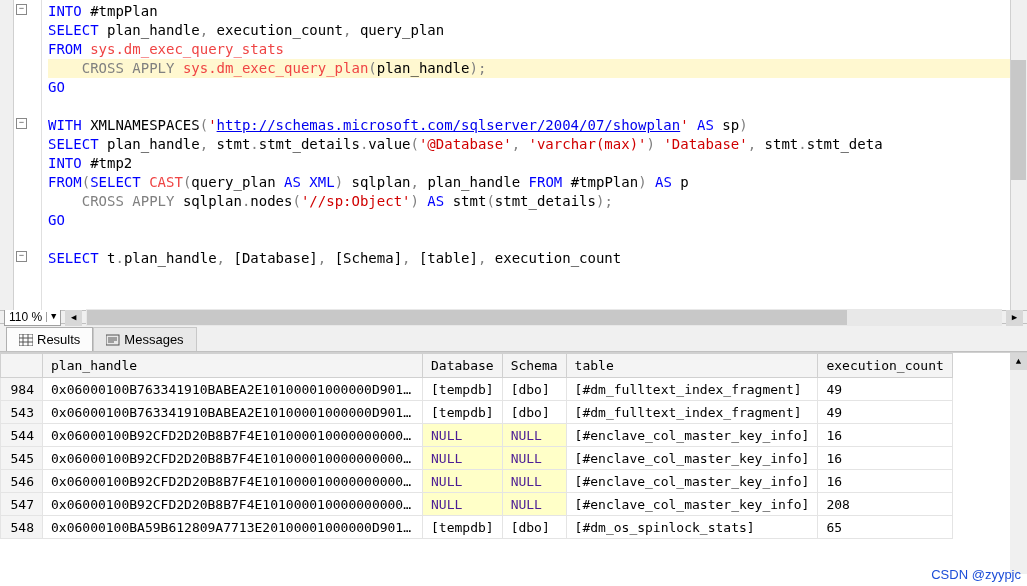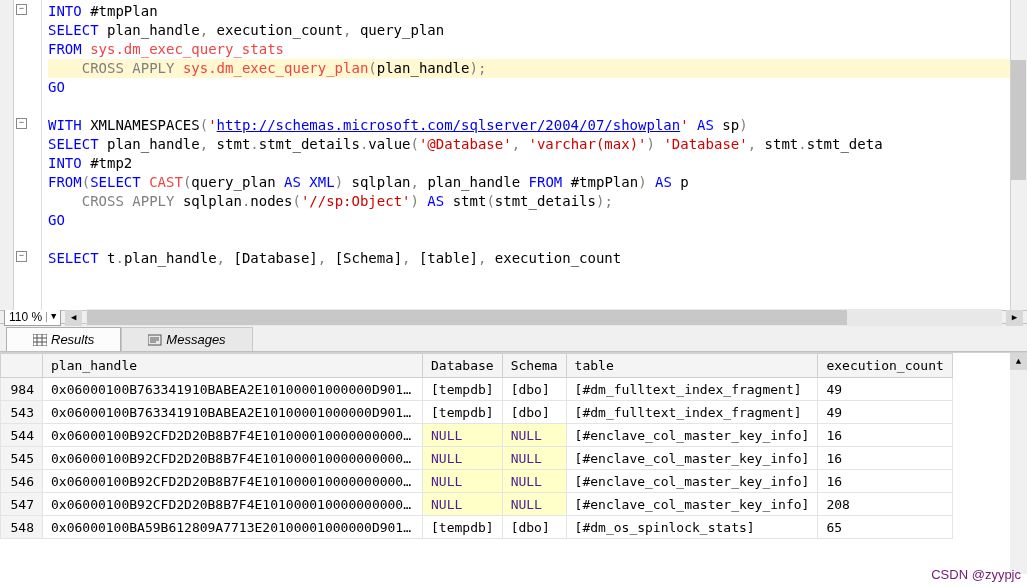--- a/index.html
+++ b/index.html
@@ -20,37 +20,37 @@
 .right-scroll { position: absolute; right: 0; top: 0; width: 17px; height: 310px; background: #f0f0f0; border-left: 1px solid #d0d0d0; }
 .scroll-thumb-v { position: absolute; right: 1px; top: 60px; width: 15px; height: 120px; background: #c8c8c8; }
 .zoom-bar { height: 14px; background: #f0f0f0; border-top: 1px solid #c0c0c0; border-bottom: 1px solid #c0c0c0; display: flex; align-items: center; padding: 0 4px; gap: 4px; }
 .zoom-combo { display: flex; align-items: center; border: 1px solid #a0a0a0; background: #fff; height: 18px; }
 .zoom-val { padding: 0 4px; font-size: 12px; font-family: 'Segoe UI', sans-serif; }
 .zoom-arrow { width: 14px; text-align: center; font-size: 9px; border-left: 1px solid #a0a0a0; }
 .hscroll-track { flex: 1; height: 17px; background: #e8e8e8; position: relative; }
 .hscroll-arrow { width: 17px; height: 17px; background: #d8d8d8; display: flex; align-items: center; justify-content: center; font-size: 9px; }
 .hscroll-thumb { position: absolute; left: 0; top: 0; height: 15px; width: 760px; background: #c8c8c8; margin: 1px; }
 .tabs-bar { height: 28px; background: #f0f0f0; border-bottom: 1px solid #c0c0c0; display: flex; align-items: flex-end; padding-left: 6px; }
-.result-tab { display: flex; align-items: center; gap: 4px; padding: 4px 26px; border: 1px solid #b0b0b0; border-bottom: none; background: #fcfcfc; font-family: 'Microsoft YaHei','Segoe UI',sans-serif; font-size: 13px; cursor: pointer; font-style: italic; }
+.result-tab { display: flex; align-items: center; gap: 4px; padding: 4px 12px; border: 1px solid #b0b0b0; border-bottom: none; background: #fcfcfc; font-family: 'Microsoft YaHei','Segoe UI',sans-serif; font-size: 13px; cursor: pointer; }
 .result-tab.inactive { background: #e8e8e8; border-color: #c8c8c8; }
 .tab-icon { width: 14px; height: 12px; }
 .grid-area { height: 222px; overflow: hidden; background: #fff; border-top: 1px solid #d0d0d0; position: relative; }
 .grid-table { border-collapse: collapse; font-family: Consolas, monospace; font-size: 13px; }
 .grid-table th { background: #f4f4f4; border: 1px solid #d0d0d0; padding: 3px 8px; text-align: left; font-weight: normal; height: 24px; }
 .grid-table td { border: 1px solid #e4e4e4; padding: 3px 8px; height: 23px; white-space: nowrap; }
 .row-hdr { background: #f4f4f4; text-align: right; padding: 3px 6px; min-width: 42px; border: 1px solid #d0d0d0; }
 .null-val { background: #ffffc8; color: #4c1d95; }
 .col-handle { width: 380px; overflow: hidden; text-overflow: ellipsis; max-width: 380px; }
 .col-db { width: 70px; }
 .col-schema { width: 55px; }
 .col-table { width: 235px; }
 .col-exec { width: 118px; }
 .grid-vscroll { position: absolute; right: 0; top: 0; width: 17px; height: 100%; background: #f0f0f0; }
 .grid-vscroll-btn { width: 17px; height: 17px; background: #d8d8d8; display: flex; align-items: center; justify-content: center; font-size: 9px; }
-.watermark { position: absolute; right: 6px; bottom: 4px; color: #701a75; font-family: 'Segoe UI', sans-serif; font-size: 13px; pointer-events: none; z-index: 10; }
+.watermark { position: absolute; right: 6px; bottom: 4px; color: #1d4ed8; font-family: 'Segoe UI', sans-serif; font-size: 13px; pointer-events: none; z-index: 10; }
 </style>
 </head>
 <body>
 
 <div class="editor-area">
   <div class="indicator-bar"></div>
   <div class="outline-bar" id="outline-bar">
       <div class="outline-toggle" style="top: 4px;">−</div>
       <div class="outline-toggle" style="top: 118px;">−</div>
       <div class="outline-toggle" style="top: 251px;">−</div>

